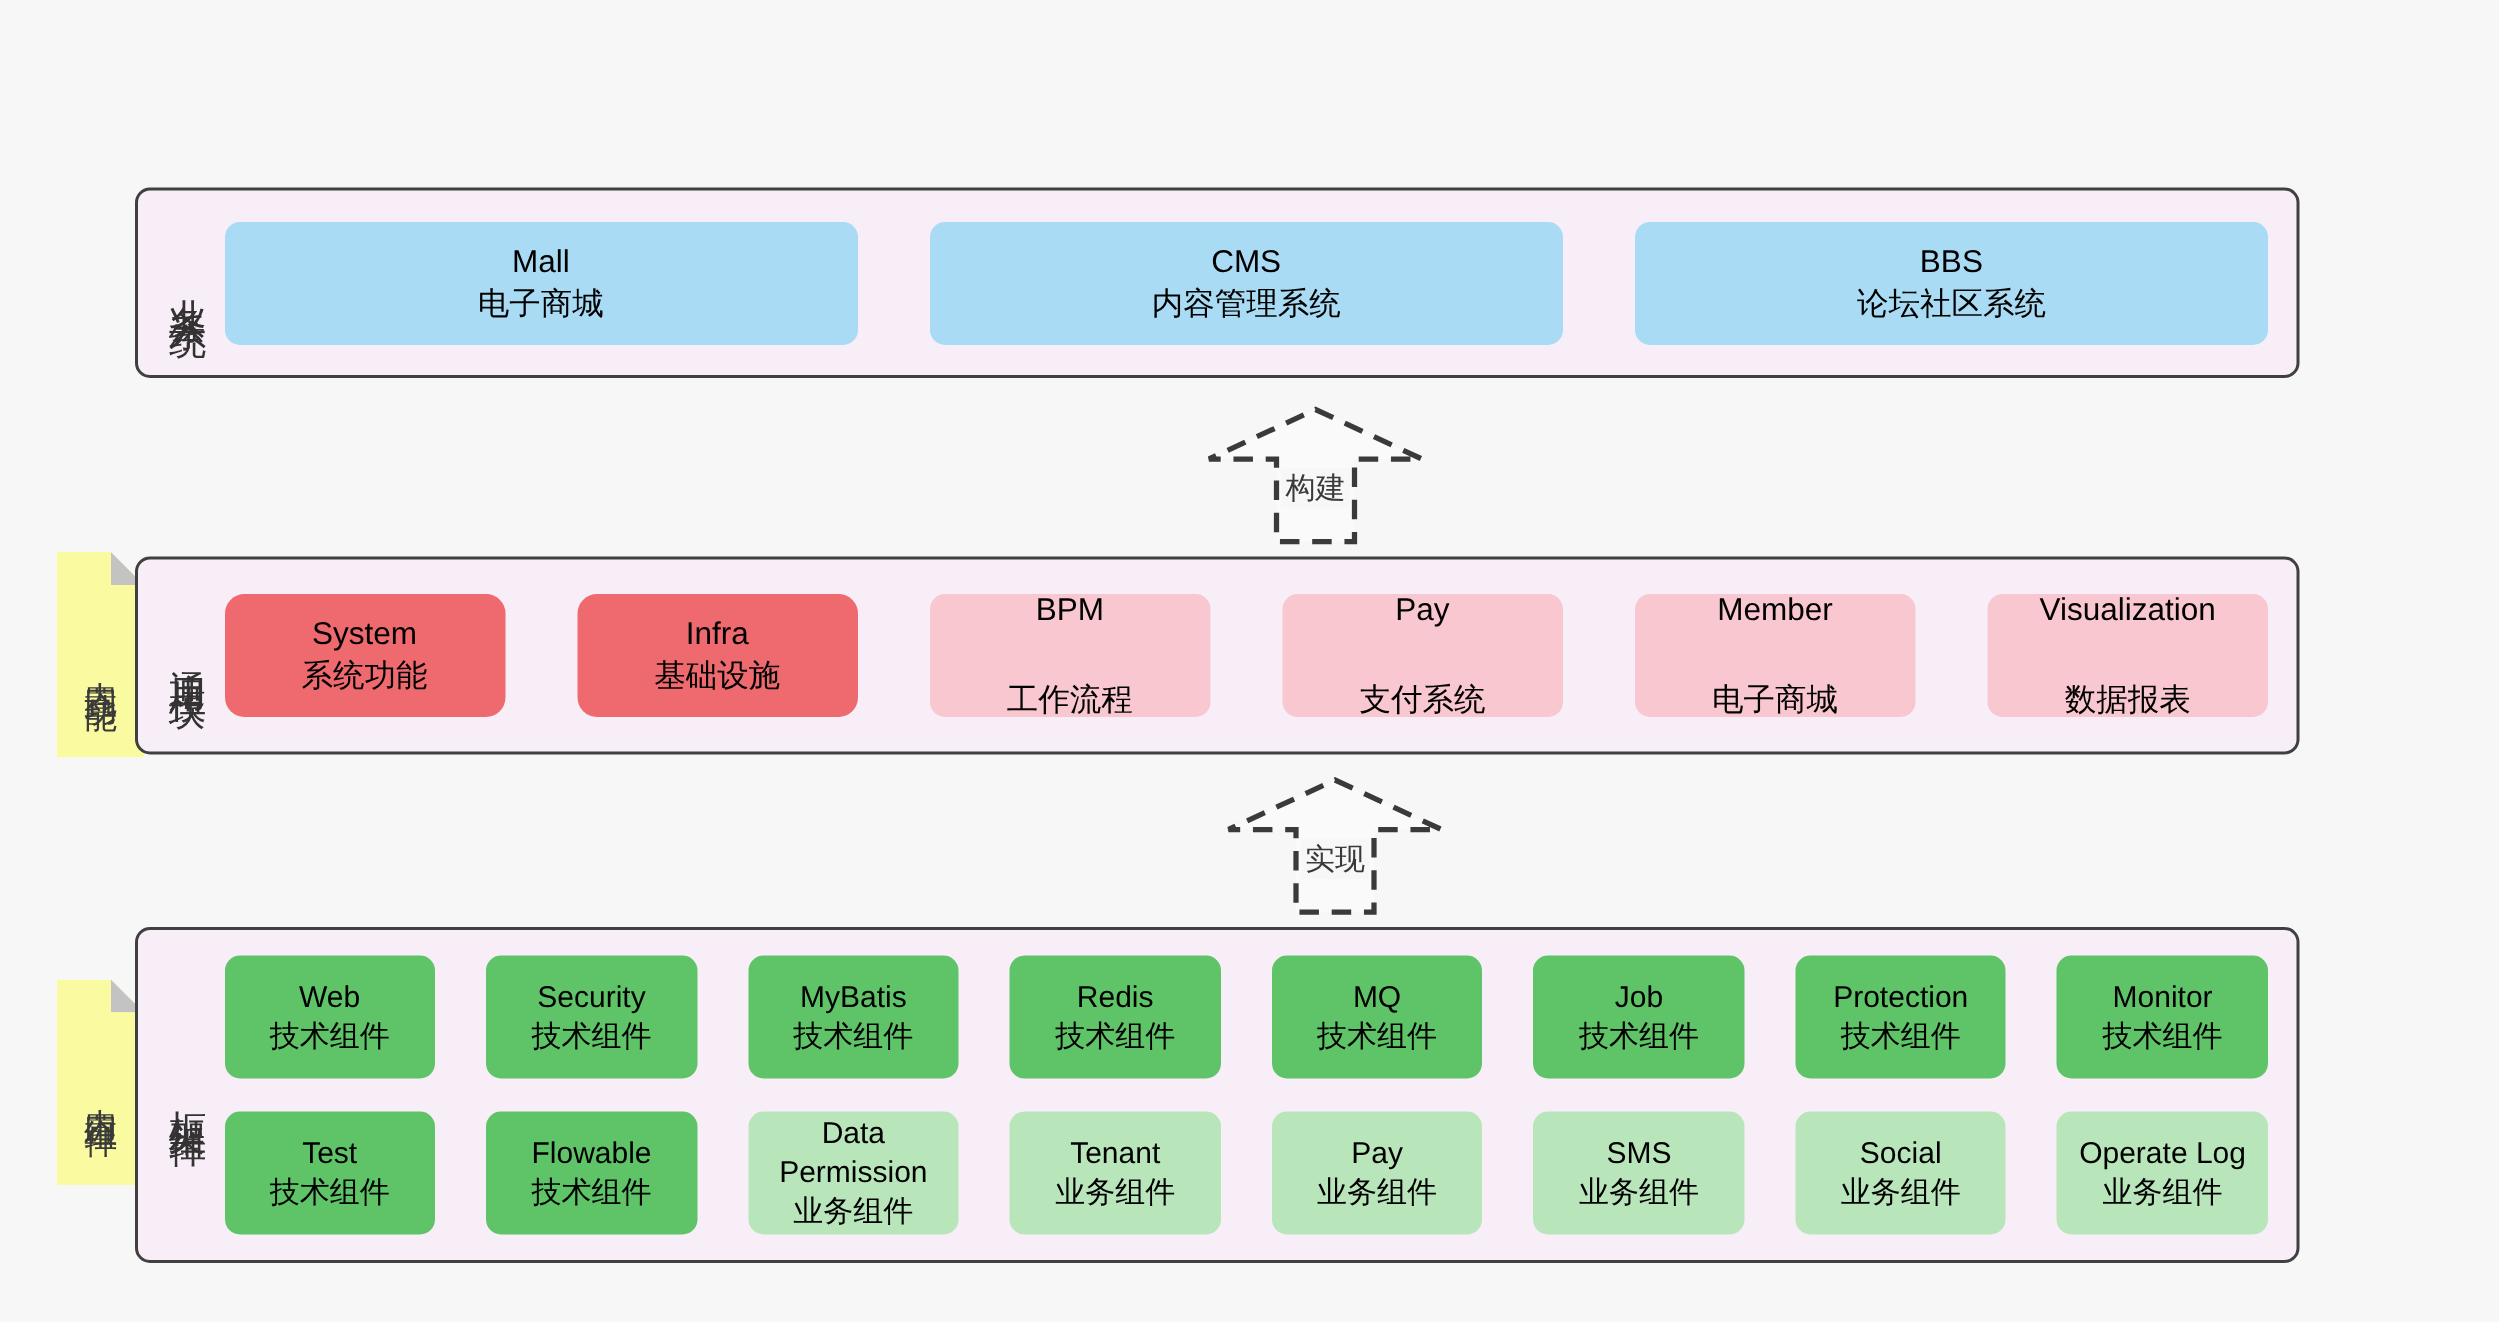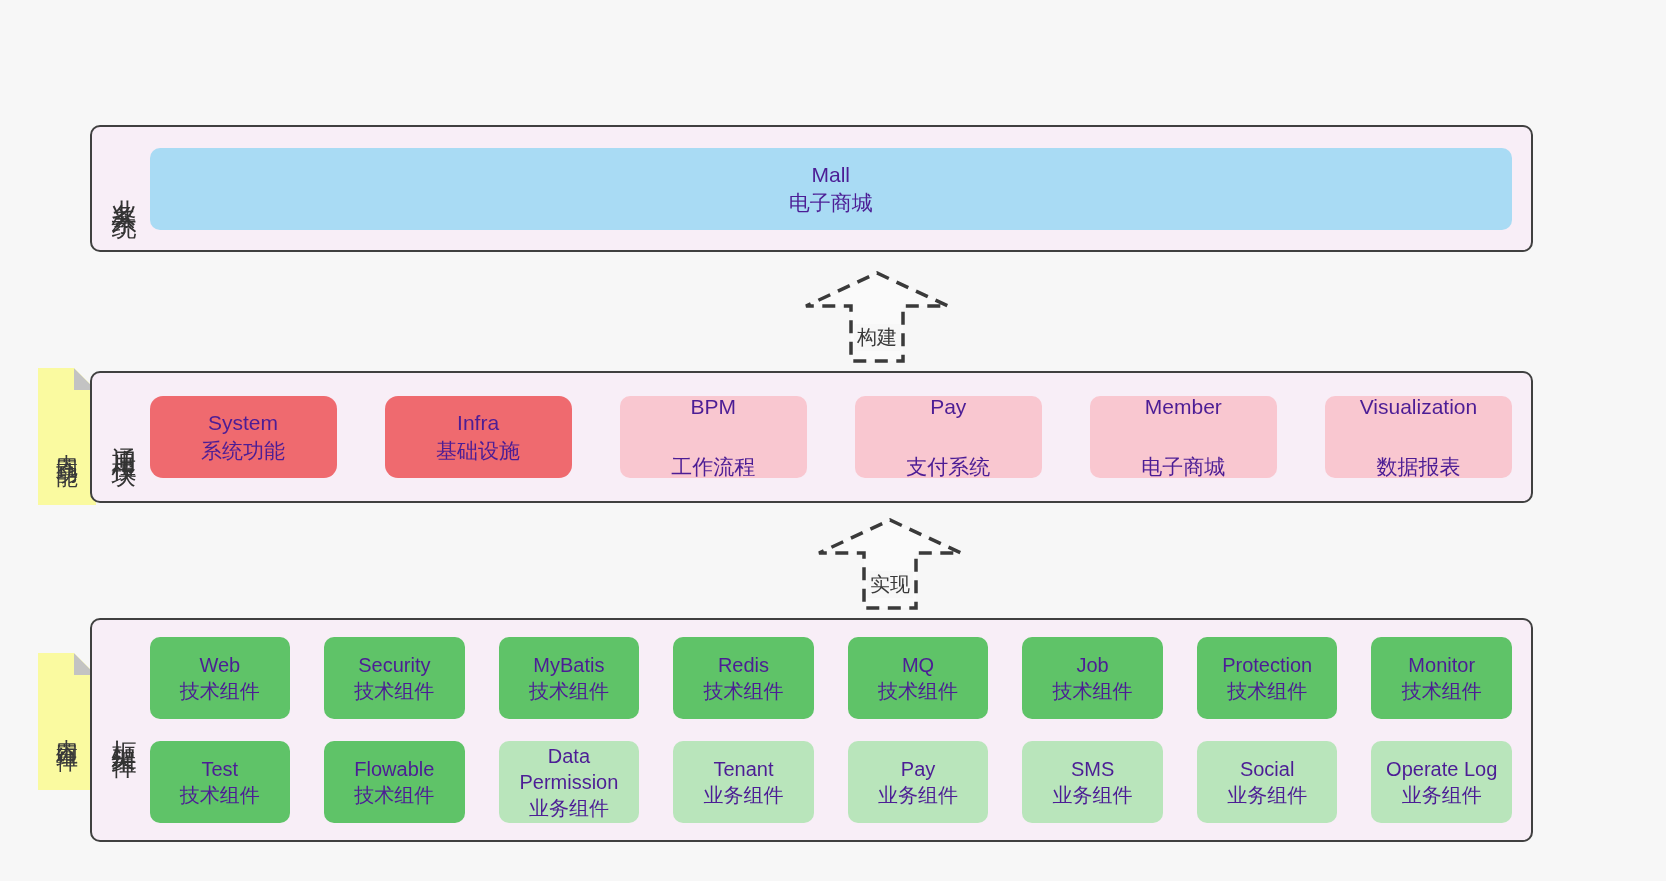--- a/index.html
+++ b/index.html
@@ -26,21 +26,21 @@
     writing-mode:vertical-rl; text-orientation:upright;
     font-size:25px; letter-spacing:5px; color:#333; margin:0 12px 0 8px;
     flex:0 0 auto; line-height:1.1; white-space:nowrap;
   }
   .boxes{flex:1; display:flex; gap:48px; align-items:center;}
   .grid-rows{flex:1; display:flex; flex-direction:column; gap:22px;}
   .grid-rows .boxes{gap:34px;justify-content:space-between;}
   .box{
     flex:1; height:82px; border-radius:10px;
     display:flex; flex-direction:column; align-items:center; justify-content:center;
-    text-align:center; font-size:21px; line-height:28px; color:#4c1d95; padding:15px 6px;
+    text-align:center; font-size:21px; line-height:28px; color:#000000; padding:15px 6px;
   }
   .panel-3 .box{font-size:20px; line-height:26px;}
   .blue{background:var(--blue);}
   .red{background:var(--red);border-radius:13px;}
   .pink{background:var(--pink);gap:32px;}
   .green{background:var(--green);}
   .light-green{background:var(--light-green);}
 
   
   .note{
@@ -60,21 +60,21 @@
     writing-mode:vertical-rl; text-orientation:upright;
     font-size:22px; letter-spacing:4px; line-height:1.1; color:#3a3a3a; white-space:nowrap;
   }
 
   
   .arrow{position:absolute; width:150px; height:94px; z-index:1;}
   .arrow-1{left:802px; top:270px;}
   .arrow-2{left:815px; top:517px;}
   .arrow svg{display:block; width:150px; height:94px;}
   .arrow-label{
-    position:absolute; left:50%; top:54px; transform:translateX(-50%);
+    position:absolute; left:50%; top:42px; transform:translateX(-50%);
     background:var(--page-bg); padding:0 3px; font-size:20px; color:#3a3a3a; white-space:nowrap;
   }
 </style>
 </head>
 <body>
 
 <div class="canvas">
 
   <div class="note note-1">
     <span class="note-fold"></span>
@@ -86,20 +86,28 @@
     <span class="note-text">内置组件</span>
   </div>
 
   <div class="panel panel-1">
     <div class="side-label">业务系统</div>
     <div class="boxes">
       <div class="box blue">
         <div>Mall</div>
         <div>电子商城</div>
       </div>
+      <div class="box blue">
+        <div>CMS</div>
+        <div>内容管理系统</div>
+      </div>
+      <div class="box blue">
+        <div>BBS</div>
+        <div>论坛社区系统</div>
+      </div>
     </div>
   </div>
 
   <div class="arrow arrow-1">
     <svg viewBox="0 0 150 94">
       <polygon points="75,3 146,36 101,36 101,91 49,91 49,36 4,36" fill="#fafafa" stroke="#3a3a3a" stroke-width="3.5" stroke-dasharray="13 8.5" stroke-linejoin="miter"></polygon>
     </svg>
     <span class="arrow-label">构建</span>
   </div>
 

